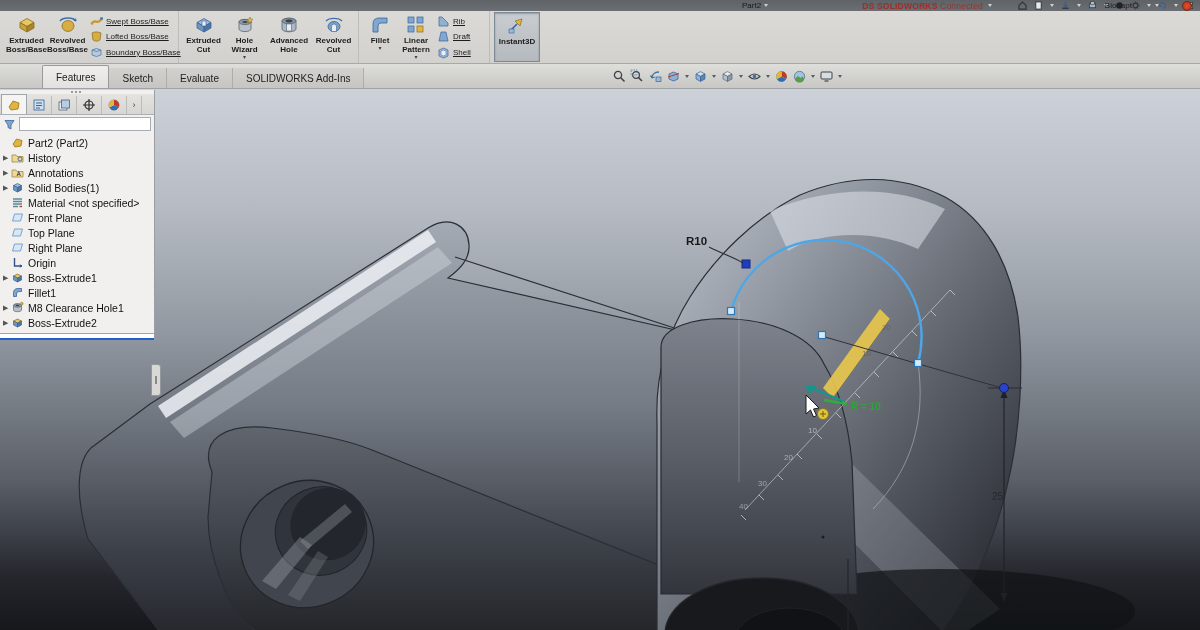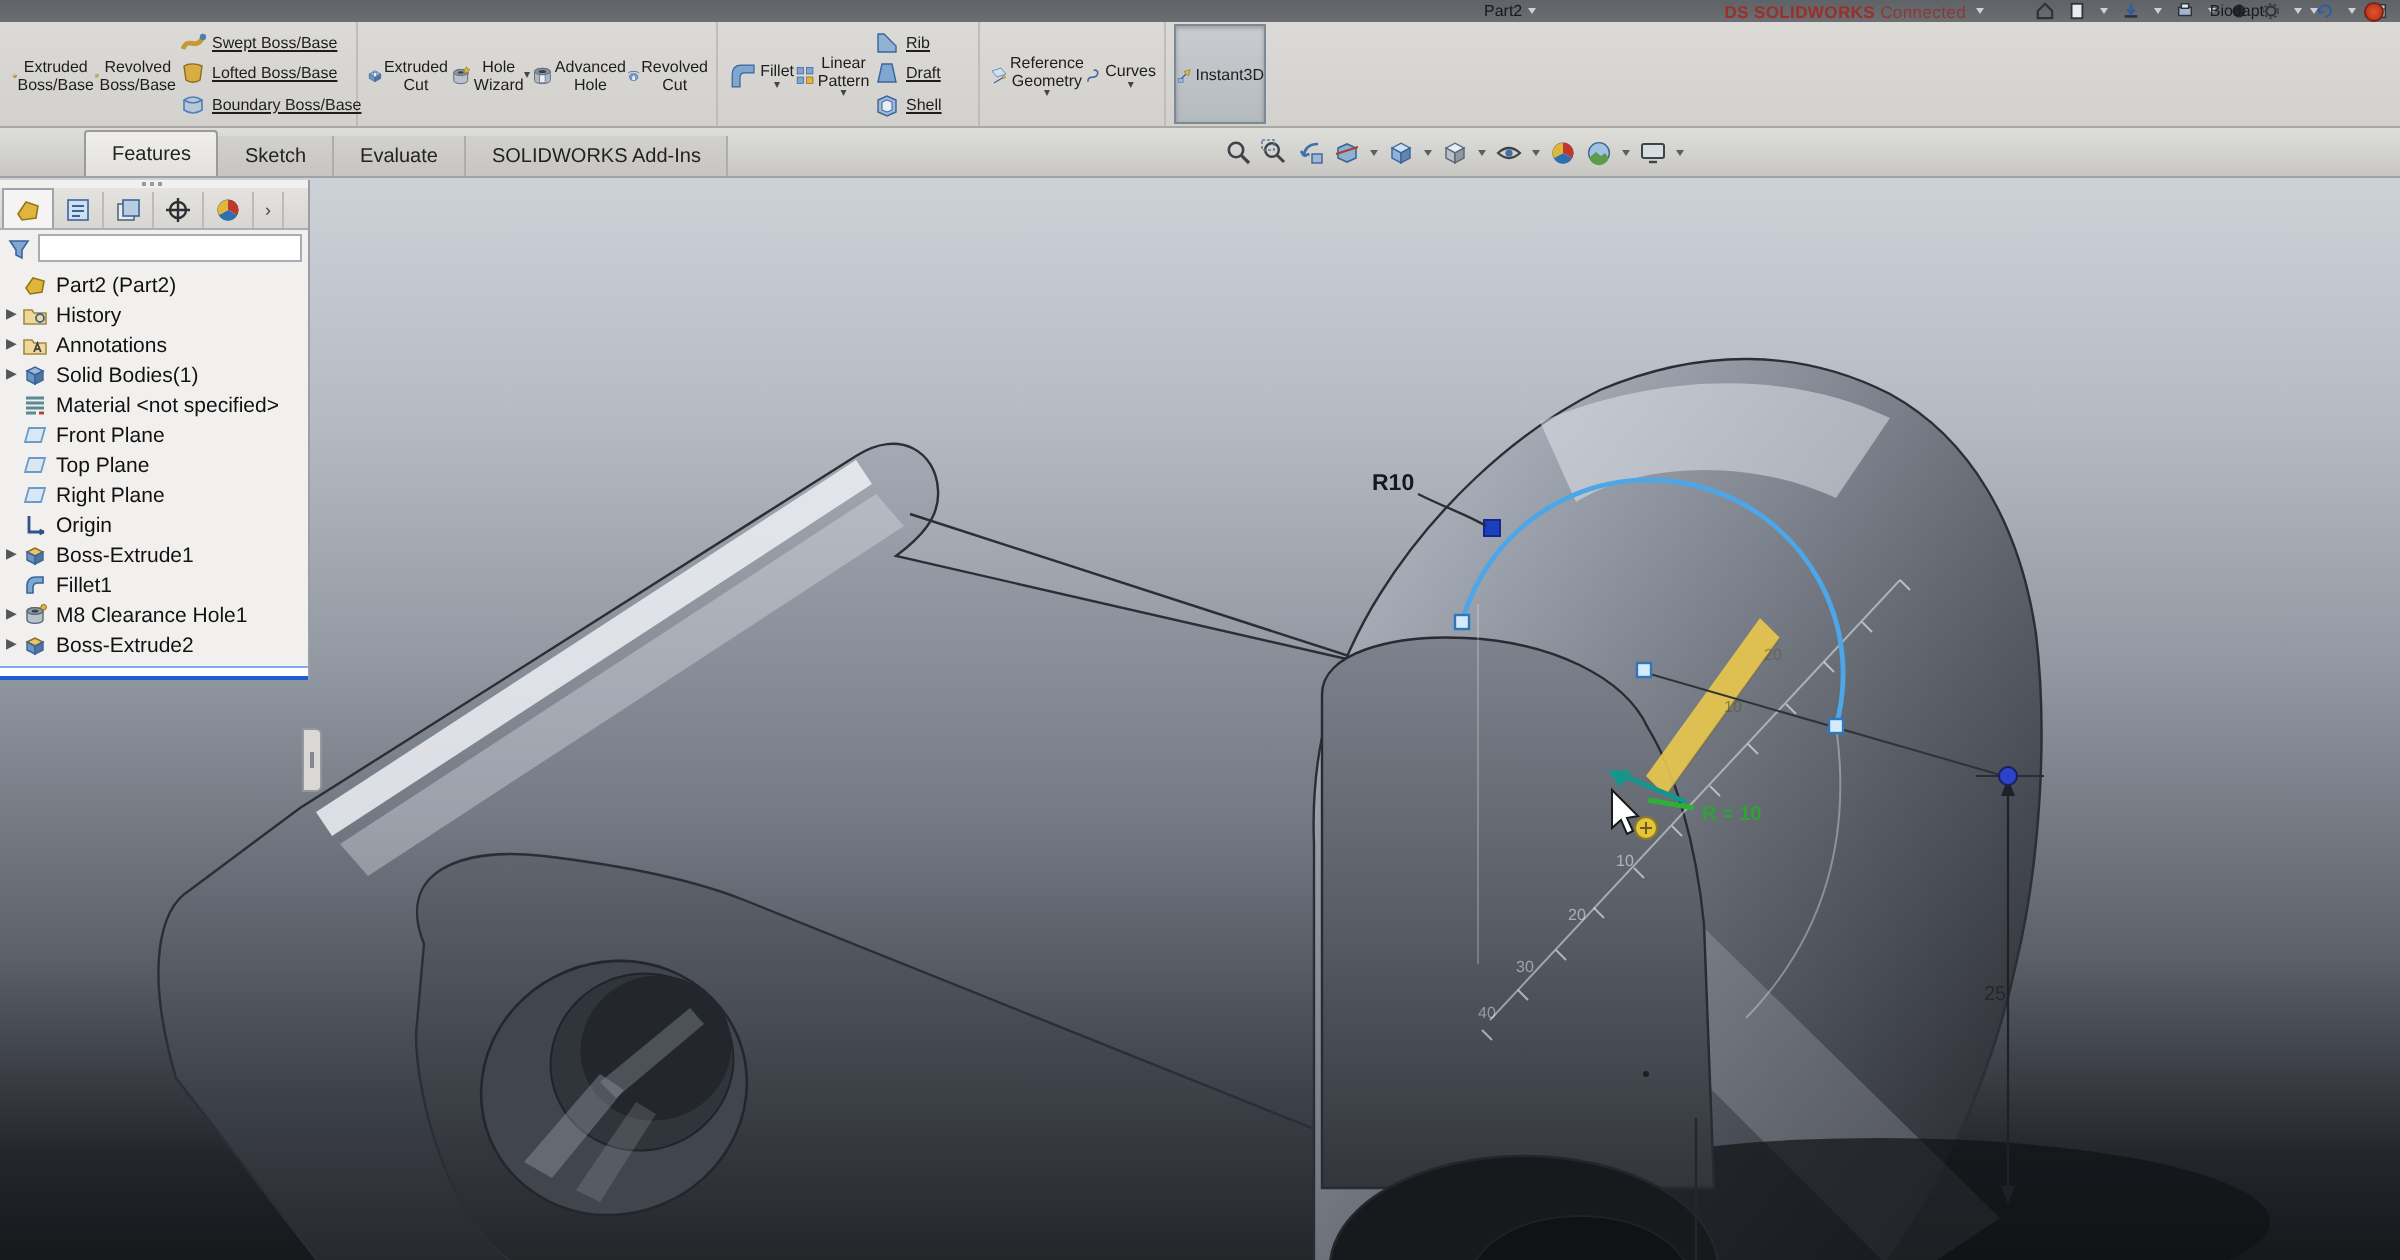--- a/index.html
+++ b/index.html
@@ -19,22 +19,22 @@
     color:#17181a;font-size:8px;}
   .account{position:absolute;right:8px;top:0;height:11px;display:flex;align-items:center;gap:23px;
     color:#1a1b1d;font-size:8px;}
   .acct-badge{width:8px;height:8px;border-radius:50%;background:radial-gradient(#e0532f,#b03018);
     border:1px solid #7e2410;}
 
   
   .ribbon{height:52px;background:linear-gradient(#dbdad7,#d2d1ce);border-bottom:1px solid #a9a8a5;
     display:flex;align-items:stretch;padding:0 2px;}
   .rb-group{display:flex;align-items:stretch;padding:1px 4px;border-right:1px solid #bebdba;}
-  .rb-large{width:41px;display:flex;align-items:center;justify-content:flex-start;
-    padding-top:2px;font-size:8px;line-height:1.1;text-align:center;color:#1d1d1d;cursor:default;}
+  .rb-large{width:41px;display:flex;flex-direction:column;align-items:center;justify-content:flex-start;
+    padding-top:2px;font-size:8px;line-height:1.1;text-align:center;color:#1d1d1d;cursor:default;font-weight:bold;}
   .rb-large .rb-label{margin-top:1px;}
   .rb-large.wide{width:48px;}
   .rb-large.active{background:linear-gradient(#c9cdd1,#b5babf);border:1px solid #7d8994;border-radius:0;
     box-shadow:inset 0 1px 2px rgba(0,0,0,.25);}
   .rb-stack{display:flex;flex-direction:column;justify-content:space-around;padding:2px 2px;}
   .rb-small{display:flex;align-items:center;gap:3px;font-size:8px;color:#1d1d1d;height:14px;white-space:nowrap;text-decoration:underline;}
   .caret-under::after{content:"▾";font-size:6px;color:#444;display:block;line-height:4px;}
   .ic22{width:22px;height:22px;display:block;}
   .ic13{width:13px;height:13px;display:block;flex:none;}
 
@@ -250,36 +250,20 @@
         <div class="rb-small">
           <svg class="ic13" viewBox="0 0 13 13">
               <path d="M2 4 L6.5 2 L11 4 L11 10 L6.5 12 L2 10 Z" fill="#9db9d6" stroke="#3b649c" stroke-width=".7"></path>
               <path d="M4 5 L6.5 4 L9 5 L9 9 L6.5 10 L4 9 Z" fill="#e8eef4" stroke="#3b649c" stroke-width=".5"></path>
             </svg>
           <span>Shell</span>
         </div>
       </div>
     </div>
 
-    <div class="rb-group">
-      <div class="rb-large wide">
-        <svg class="ic22" viewBox="0 0 22 22">
-            <path d="M4 6 L13 3 L18 9 L9 12 Z" fill="#cfe0ef" stroke="#4f7fb6" stroke-width=".8"></path>
-            <path d="M6 18 L16 12" stroke="#3b649c" stroke-width="1.2"></path>
-            <circle cx="16" cy="12" r="1.5" fill="#e3b53c" stroke="#8a6c1e" stroke-width=".5"></circle>
-          </svg>
-        <span class="rb-label caret-under">Reference Geometry</span>
-      </div>
-      <div class="rb-large" style="width:36px">
-        <svg class="ic22" viewBox="0 0 22 22">
-            <path d="M4 17 C4 8 12 16 14 9 C15 5.5 12 4 10 5.5" fill="none" stroke="#3b649c" stroke-width="1.6"></path>
-          </svg>
-        <span class="rb-label caret-under">Curves</span>
-      </div>
-    </div>
 
     <div class="rb-group" style="border-right:none">
       <div class="rb-large active" style="width:44px">
         <svg class="ic22" viewBox="0 0 22 22">
             <path d="M4 16 L11 9" stroke="#2e5fa3" stroke-width="1.4"></path>
             <path d="M9 6 L16 4 L14 11 Z" fill="#e3b53c" stroke="#8a6c1e" stroke-width=".7"></path>
             <rect x="3" y="14" width="5" height="4" fill="#9db9d6" stroke="#3b649c" stroke-width=".6"></rect>
           </svg>
         <span class="rb-label">Instant3D</span>
       </div>

